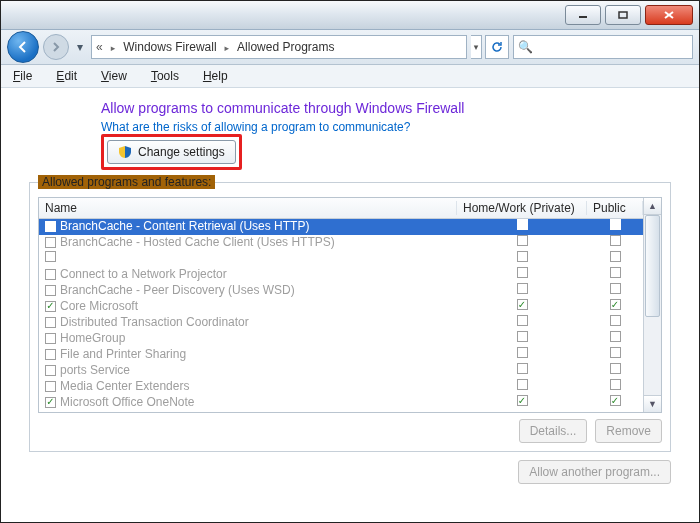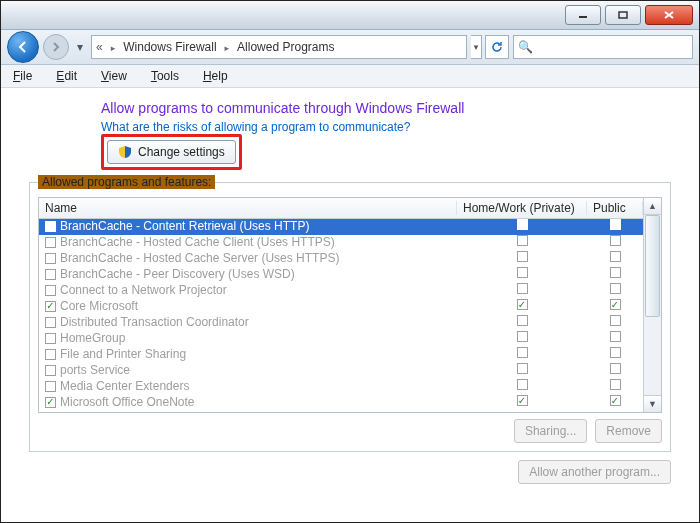--- a/index.html
+++ b/index.html
@@ -179,45 +179,44 @@
                 <div class="cell-hw">
                   <span class="cb"></span>
                 </div>
                 <div class="cell-pub">
                   <span class="cb"></span>
                 </div>
               </div>
               <div class="row">
                 <div class="cell-name">
                   <span class="cb"></span>
-                  <span>BranchCache - Hosted Cache Server (Uses HTTPS)</span>
+                </div>
+                <div class="cell-hw">
+                  <span class="cb"></span>
+                </div>
+                <div class="cell-pub">
+                  <span class="cb"></span>
+                </div>
+              </div>
+              <div class="row">
+                <div class="cell-name">
+                  <span class="cb"></span>
+                  <span>Connect to a Network Projector</span>
                 </div>
                 <div class="cell-hw">
                   <span class="cb"></span>
                 </div>
                 <div class="cell-pub">
                   <span class="cb"></span>
                 </div>
               </div>
               <div class="row">
                 <div class="cell-name">
                   <span class="cb"></span>
                   <span>BranchCache - Peer Discovery (Uses WSD)</span>
-                </div>
-                <div class="cell-hw">
-                  <span class="cb"></span>
-                </div>
-                <div class="cell-pub">
-                  <span class="cb"></span>
-                </div>
-              </div>
-              <div class="row">
-                <div class="cell-name">
-                  <span class="cb"></span>
-                  <span>Connect to a Network Projector</span>
                 </div>
                 <div class="cell-hw">
                   <span class="cb"></span>
                 </div>
                 <div class="cell-pub">
                   <span class="cb"></span>
                 </div>
               </div>
               <div class="row">
                 <div class="cell-name">
@@ -308,21 +307,21 @@
         <div class="vscroll">
           <div class="arr">▲</div>
           <div class="track">
               <div class="thumb"></div>
             </div>
           <div class="arr bot">▼</div>
         </div>
       </div>
 
       <div class="under-table">
-        <span class="btn disabled">Sharing...</span>
+        <span class="btn disabled">Details...</span>
         <span class="btn disabled">Remove</span>
       </div>
     </div>
 
     <div class="under-group">
       <span class="btn disabled">Allow another program...</span>
     </div>
   </div>
 
 

